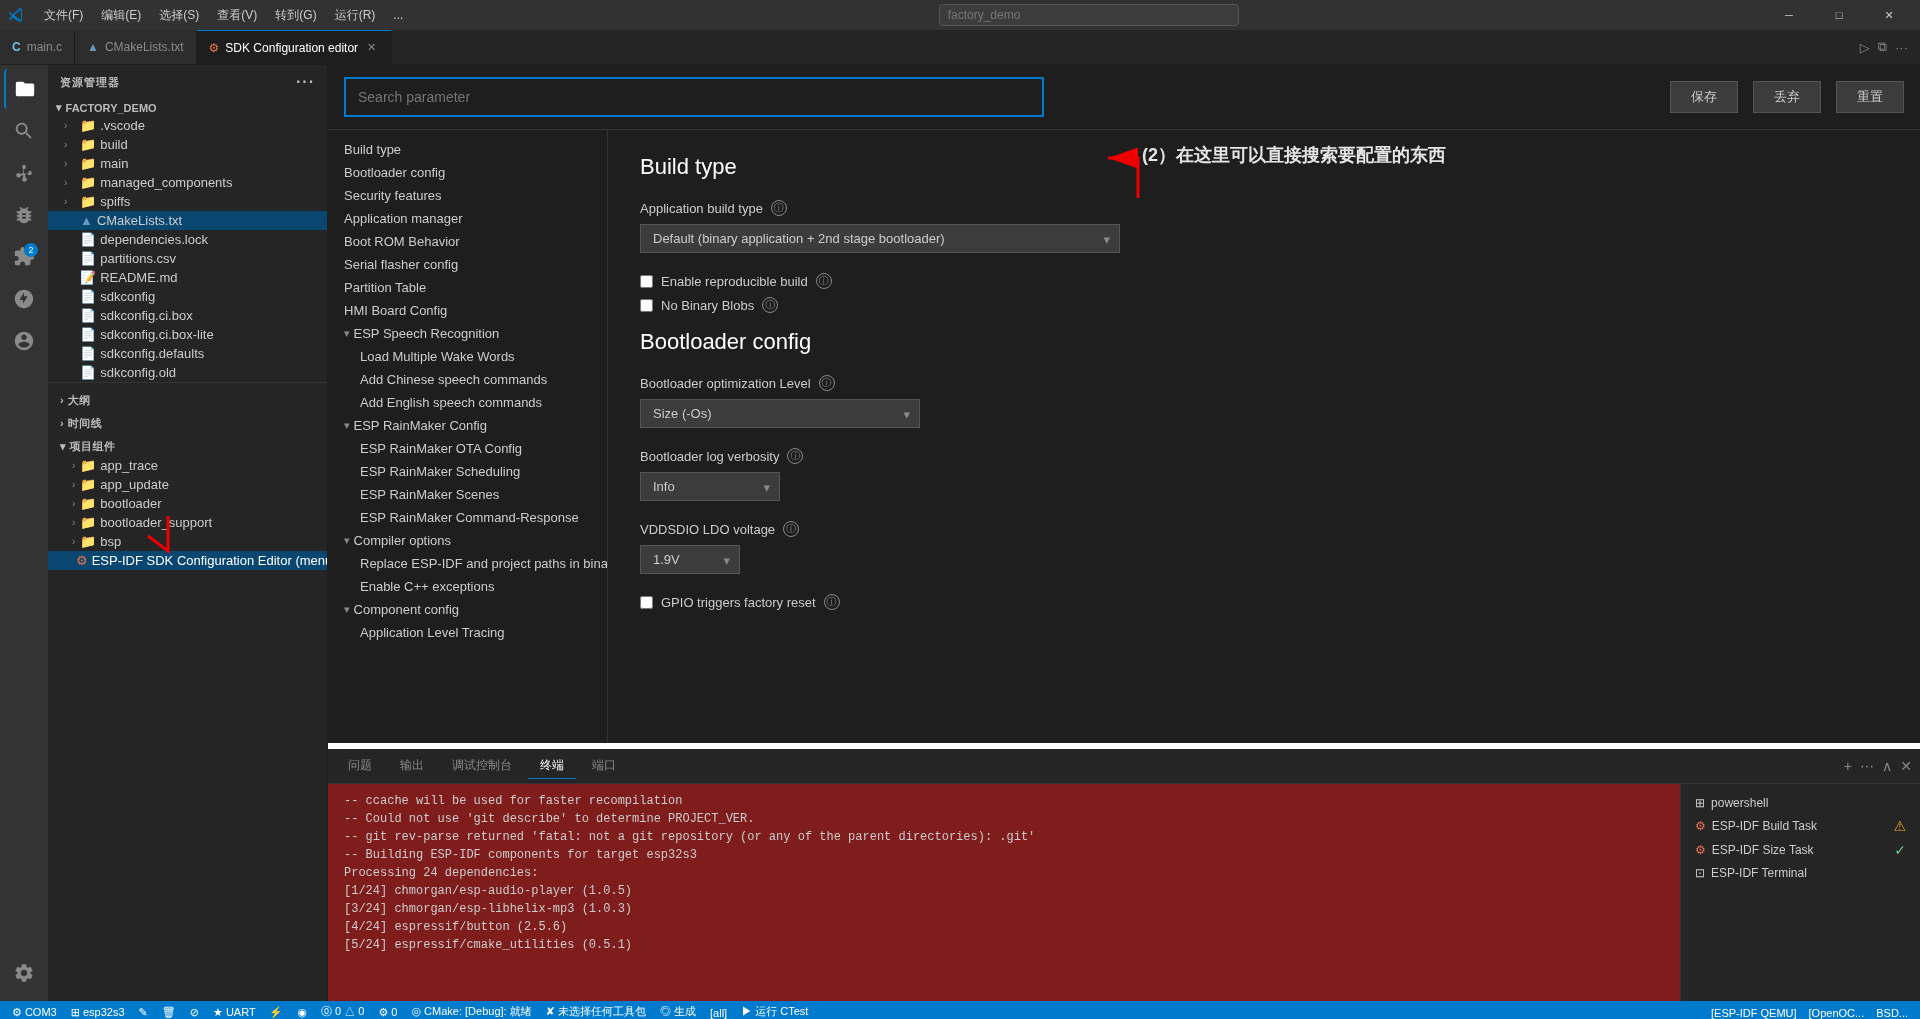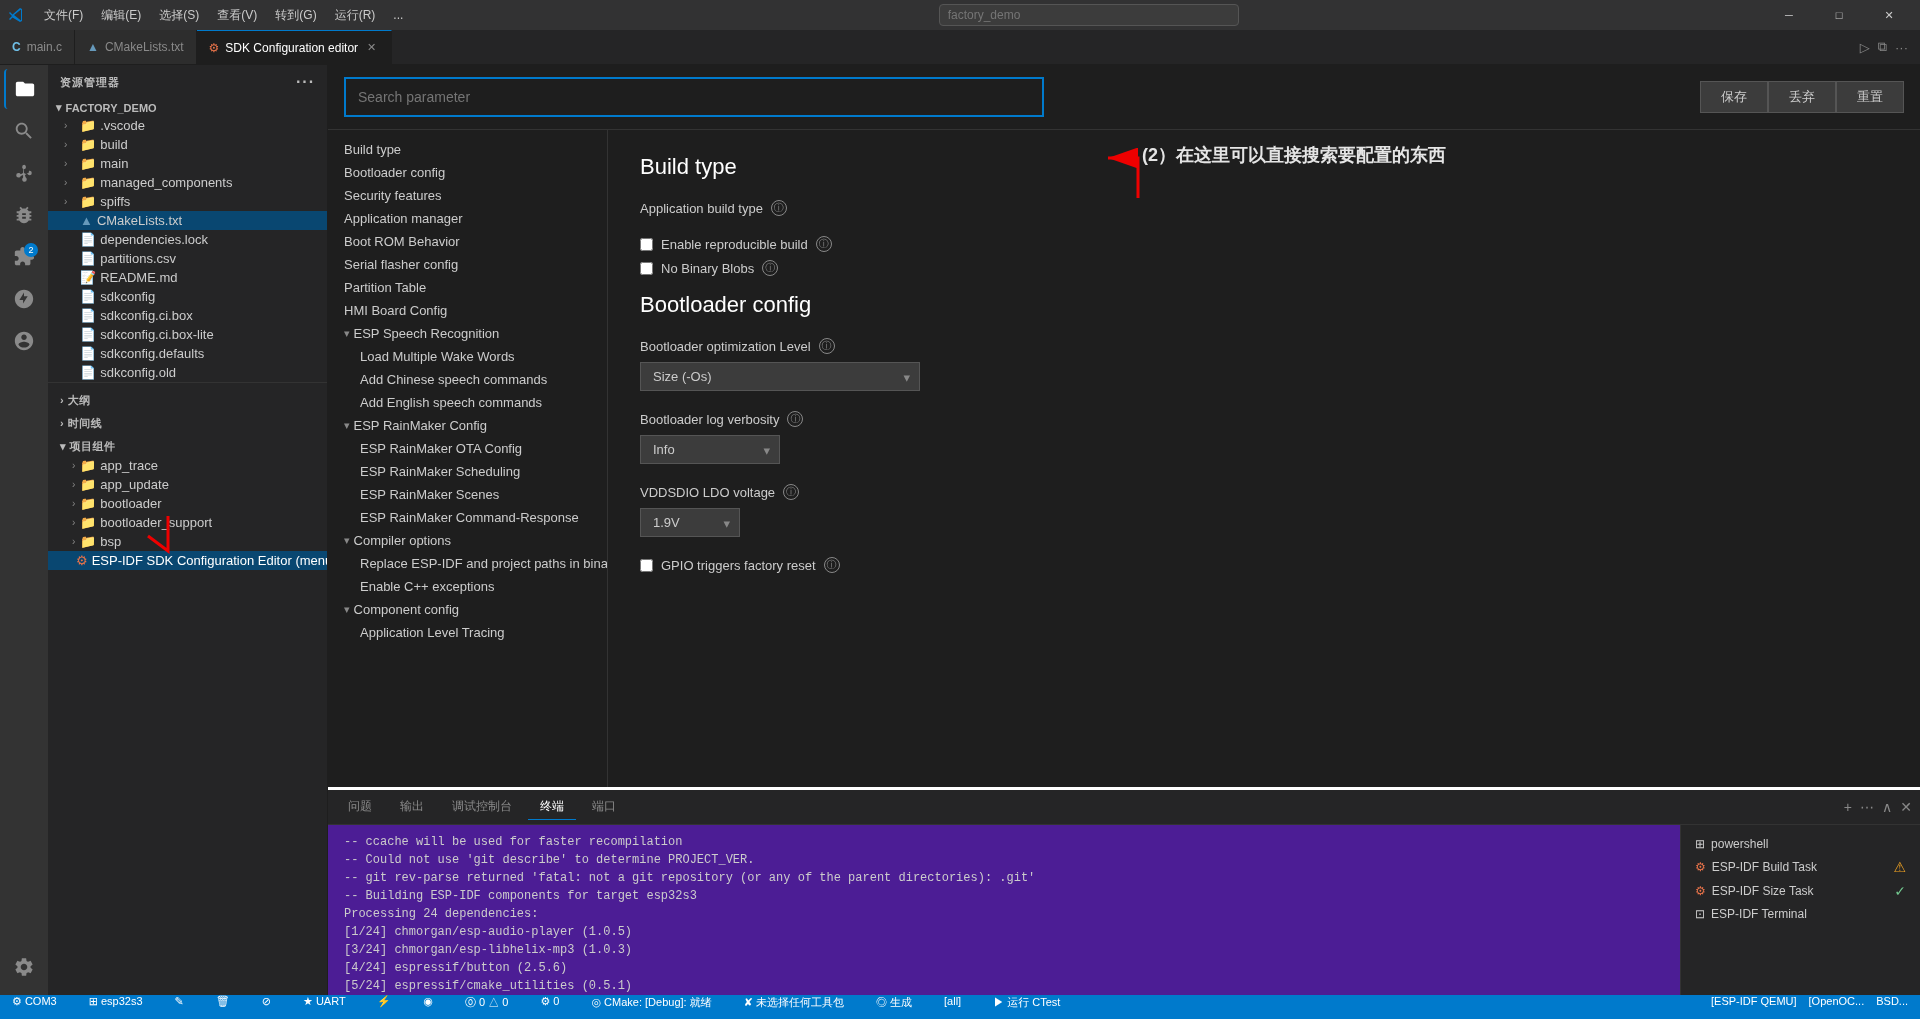--- a/index.html
+++ b/index.html
@@ -255,21 +255,21 @@
       background: #1e1e1e;
       border: 2px solid #007acc;
       color: #ccc;
       padding: 0 12px;
       font-size: 14px;
       outline: none;
     }
 
     .sdk-toolbar-btns {
       display: flex;
-      gap: 0;
+      gap: 15px;
       margin-left: 20px;
     }
 
     .sdk-btn {
       padding: 6px 20px;
       background: #3c3c3c;
       border: 1px solid #555;
       color: #ccc;
       cursor: pointer;
       font-size: 13px;
@@ -373,23 +373,23 @@
 
     .sdk-checkbox-row {
       display: flex;
       align-items: center;
       gap: 8px;
       margin-bottom: 8px;
     }
 
     
     .terminal-area {
-      height: 208px;
-      background: #4c1d95;
-      border-top: 3px solid #ffffff;
+      height: 258px;
+      background: #7f1d1d;
+      border-top: 6px solid #ffffff;
       display: flex;
       flex-direction: column;
       flex-shrink: 0;
     }
 
     .terminal-tabs {
       display: flex;
       align-items: center;
       background: #252526;
       border-bottom: 1px solid #333;
@@ -456,26 +456,26 @@
       cursor: pointer;
       border-radius: 3px;
     }
     .terminal-task-label { color: #ccc; flex: 1; }
     .terminal-task-status { font-size: 14px; }
     .status-warn { color: #f5a623; }
     .status-ok { color: #73c990; }
 
     
     .status-bar {
-      height: 24px;
+      height: 18px;
       background: #007acc;
       display: flex;
-      align-items: flex-start;
+      align-items: flex-end;
       padding: 0 8px;
-      gap: 24px;
+      gap: 6px;
       font-size: 11px;
       color: #fff;
       flex-shrink: 0;
     }
     .status-item {
       display: flex;
       align-items: center;
       gap: 4px;
       padding: 0 4px;
       cursor: pointer;
@@ -788,20 +788,25 @@
         </div>
 
         <div class="sdk-content">
 
           <div class="sdk-section-title">Build type</div>
 
           <div class="sdk-field">
             <div class="sdk-field-label">
               <span>Application build type</span>
               <span class="sdk-info-icon">ⓘ</span>
+            </div>
+            <div class="sdk-select-wrap">
+              <select class="sdk-select" style="width:480px;">
+                <option>Default (binary application + 2nd stage bootloader)</option>
+              </select>
             </div>
           </div>
 
           <div class="sdk-checkbox-row">
             <input type="checkbox" style="">
             <span>Enable reproducible build</span>
             <span class="sdk-info-icon">ⓘ</span>
           </div>
 
           <div class="sdk-checkbox-row">

